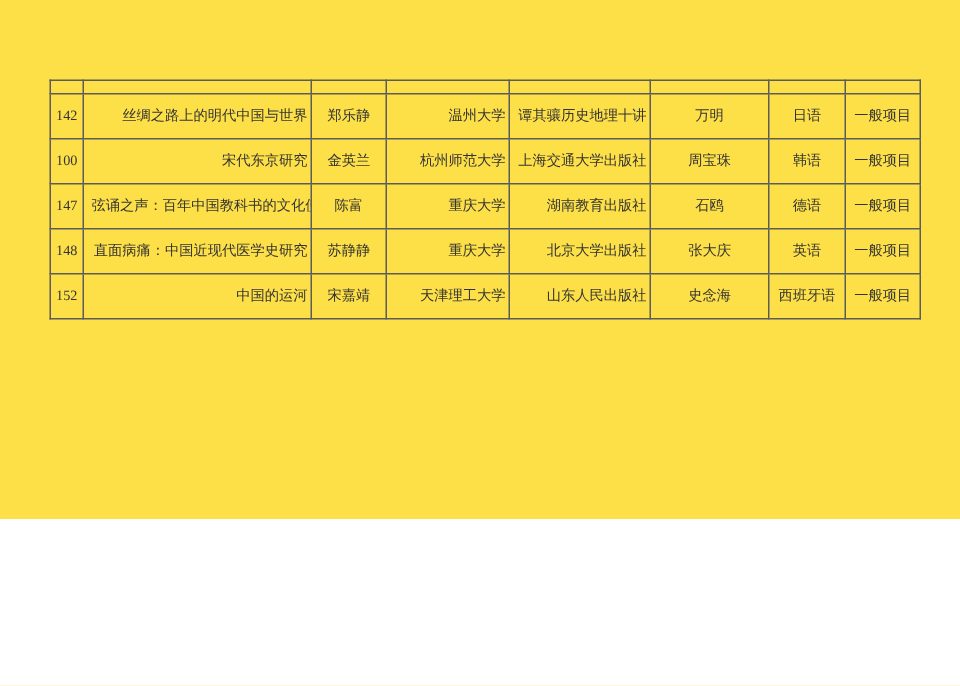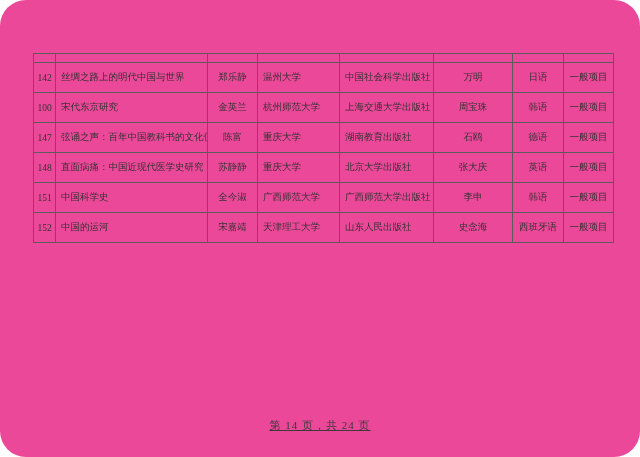--- a/index.html
+++ b/index.html
@@ -6,24 +6,23 @@
     margin: 0;
     padding: 0;
     background: #ffffff;
     width: 640px;
     height: 457px;
     font-family: "Liberation Serif", "DejaVu Serif", serif;
   }
   .page {
     position: relative;
     width: 640px;
-    height: 457px;
-    background: #ec4899;
+    height: 346px;
+    background: #fde047;
     overflow: hidden;
-    border-radius: 26px;
   }
   .doc-table {
     position: absolute;
     left: 33px;
     top: 53px;
     width: 580px;
     border-collapse: collapse;
     table-layout: fixed;
   }
   .doc-table td {
@@ -34,21 +33,21 @@
     overflow: hidden;
     white-space: nowrap;
     vertical-align: middle;
   }
   .doc-table tr.data-row td { height: 29px; }
   .doc-table tr.partial-row td { height: 8px; padding: 0; }
   .cell-no, .cell-person, .cell-author, .cell-language, .cell-category {
     text-align: center;
   }
   .cell-title, .cell-university, .cell-publisher {
-    text-align: left;
+    text-align: right;
     padding-left: 5px !important;
   }
   .footer {
     position: absolute;
     top: 418px;
     left: 0;
     width: 640px;
     text-align: center;
     font-size: 11px;
     color: #3a3a3a;
@@ -81,21 +80,21 @@
         <td></td>
         <td></td>
         <td></td>
         <td></td>
       </tr>
     <tr class="data-row">
           <td class="cell-no">142</td>
           <td class="cell-title">丝绸之路上的明代中国与世界</td>
           <td class="cell-person">郑乐静</td>
           <td class="cell-university">温州大学</td>
-          <td class="cell-publisher">中国社会科学出版社</td>
+          <td class="cell-publisher">谭其骧历史地理十讲</td>
           <td class="cell-author">万明</td>
           <td class="cell-language">日语</td>
           <td class="cell-category">一般项目</td>
         </tr>
         <tr class="data-row">
           <td class="cell-no">100</td>
           <td class="cell-title">宋代东京研究</td>
           <td class="cell-person">金英兰</td>
           <td class="cell-university">杭州师范大学</td>
           <td class="cell-publisher">上海交通大学出版社</td>
@@ -117,30 +116,20 @@
           <td class="cell-no">148</td>
           <td class="cell-title">直面病痛：中国近现代医学史研究</td>
           <td class="cell-person">苏静静</td>
           <td class="cell-university">重庆大学</td>
           <td class="cell-publisher">北京大学出版社</td>
           <td class="cell-author">张大庆</td>
           <td class="cell-language">英语</td>
           <td class="cell-category">一般项目</td>
         </tr>
         <tr class="data-row">
-          <td class="cell-no">151</td>
-          <td class="cell-title">中国科学史</td>
-          <td class="cell-person">全今淑</td>
-          <td class="cell-university">广西师范大学</td>
-          <td class="cell-publisher">广西师范大学出版社</td>
-          <td class="cell-author">李申</td>
-          <td class="cell-language">韩语</td>
-          <td class="cell-category">一般项目</td>
-        </tr>
-        <tr class="data-row">
           <td class="cell-no">152</td>
           <td class="cell-title">中国的运河</td>
           <td class="cell-person">宋嘉靖</td>
           <td class="cell-university">天津理工大学</td>
           <td class="cell-publisher">山东人民出版社</td>
           <td class="cell-author">史念海</td>
           <td class="cell-language">西班牙语</td>
           <td class="cell-category">一般项目</td>
         </tr>
       </tbody>

